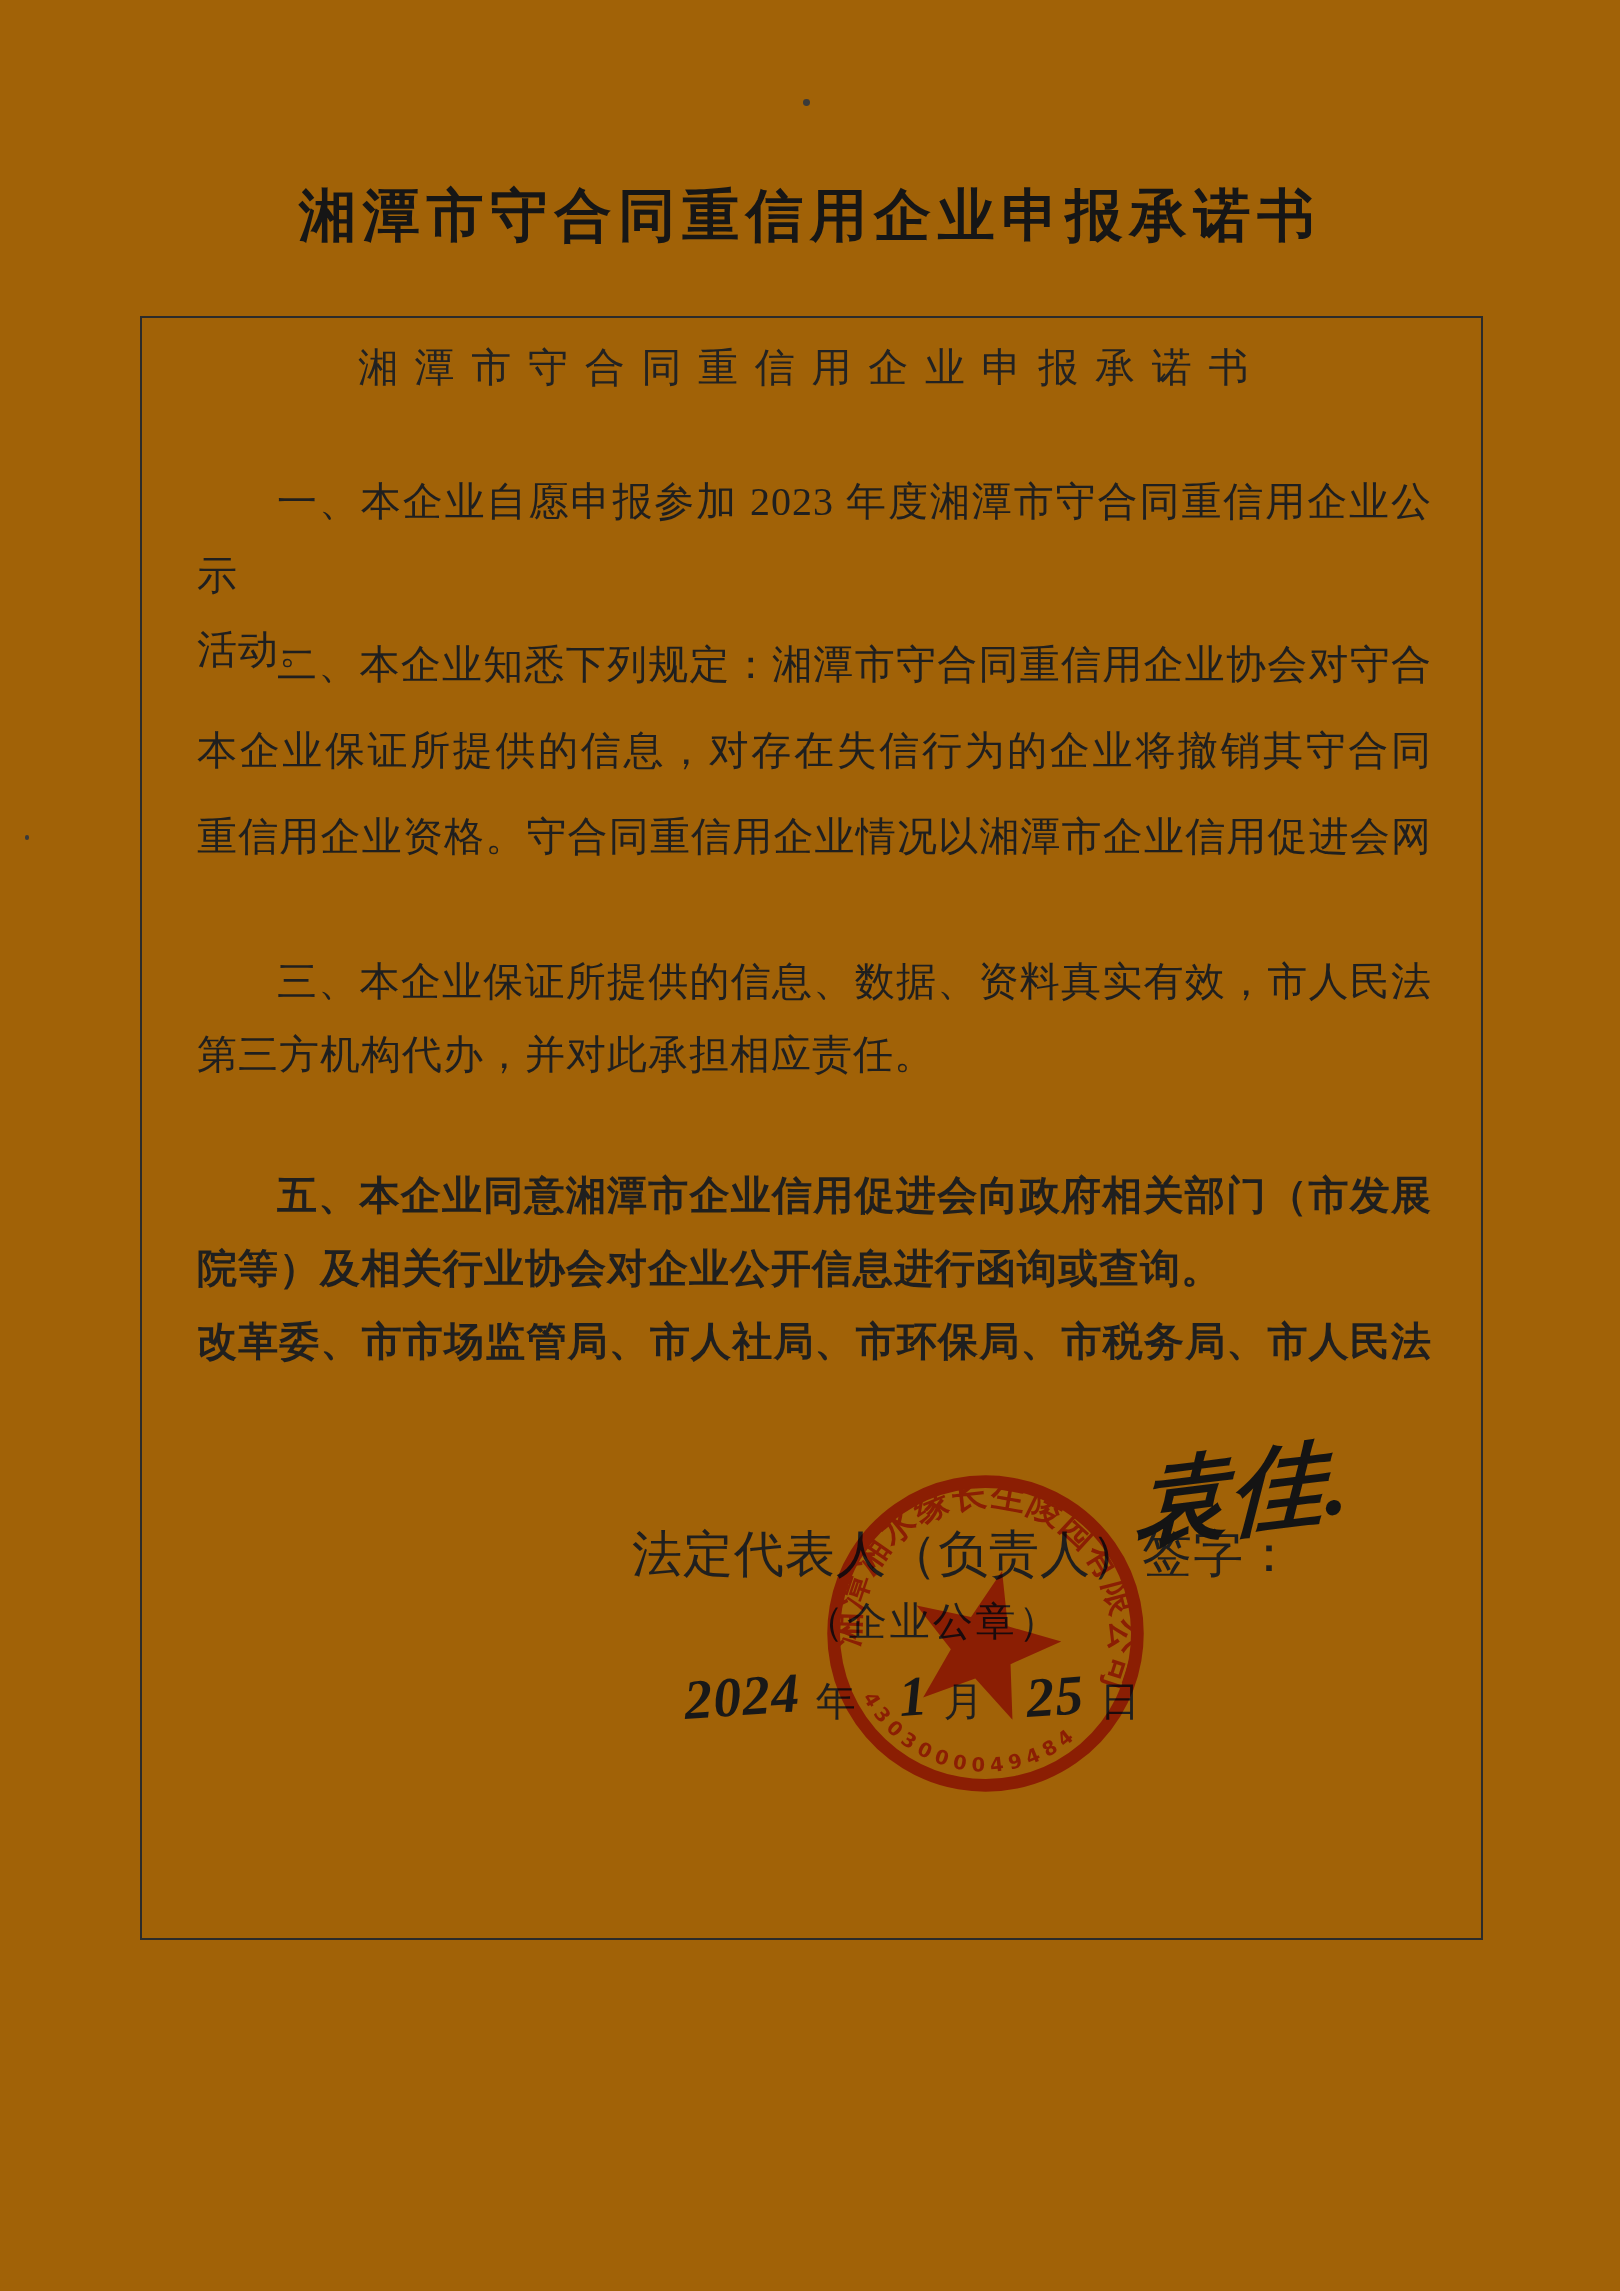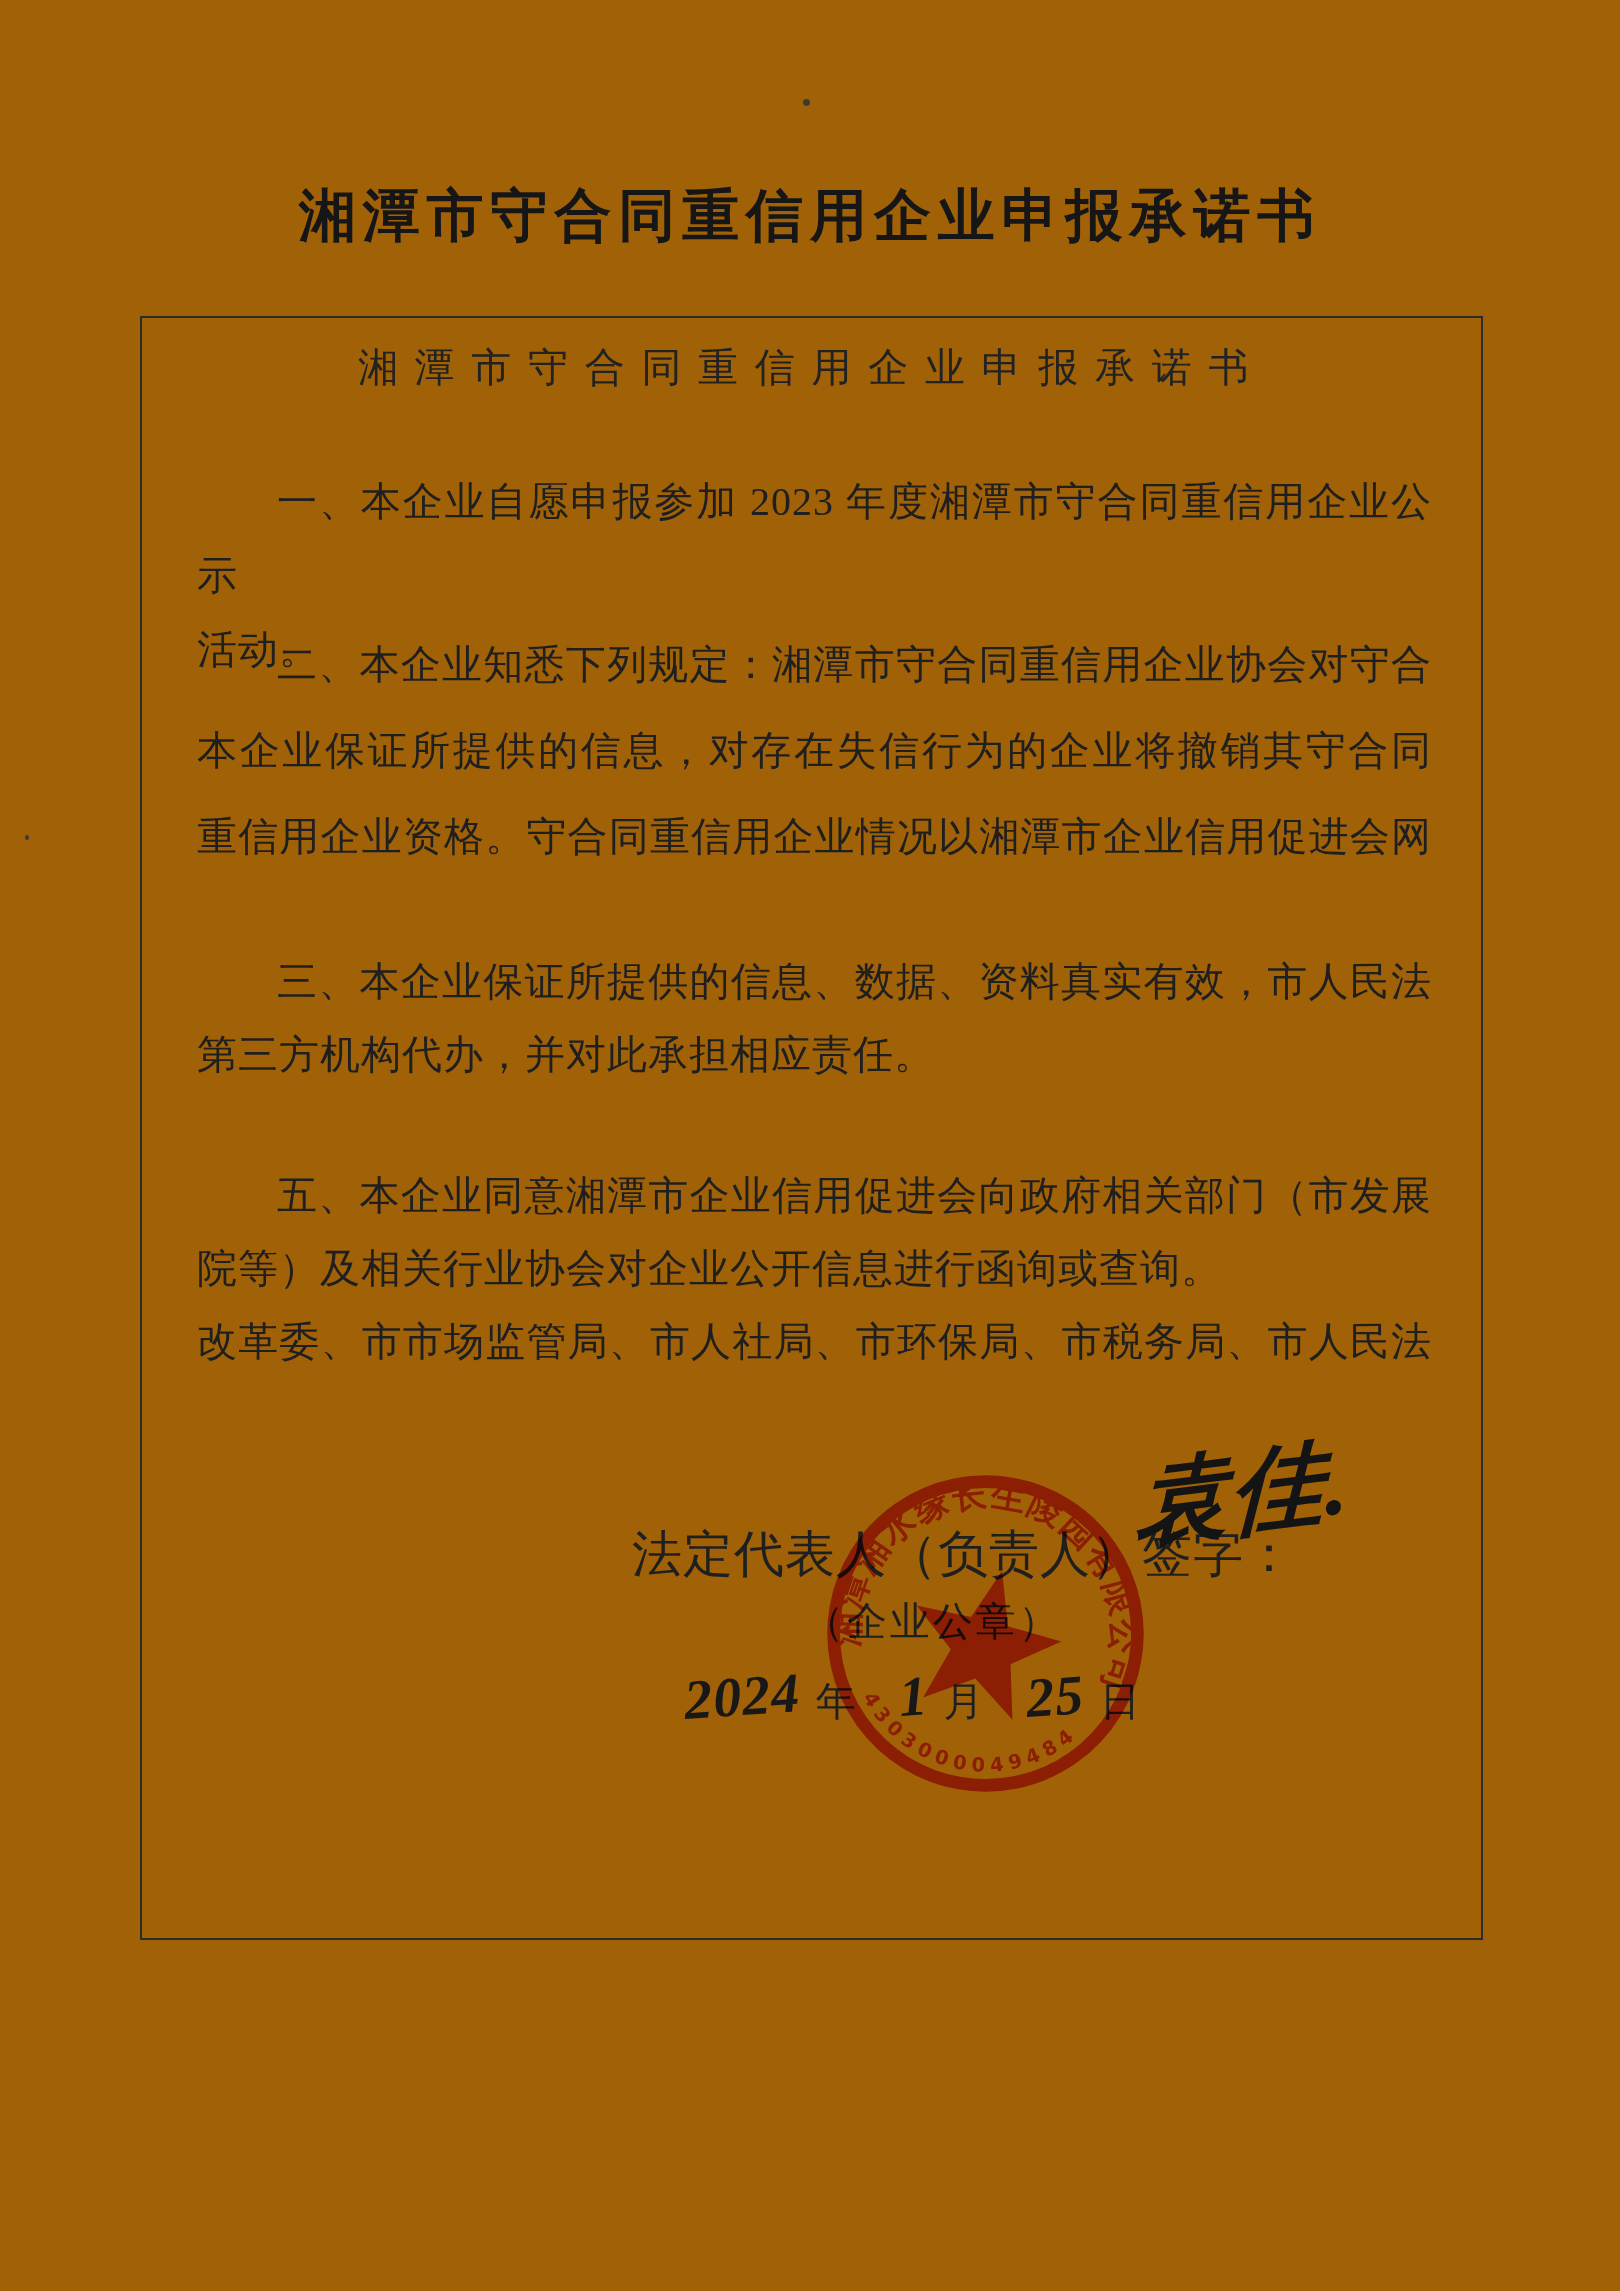--- a/index.html
+++ b/index.html
@@ -60,21 +60,21 @@
   .ln {
     text-align: justify;
     text-align-last: justify;
   }
   .ln.end { text-align-last: left; }
   .ln.ind { text-indent: 2em; }
   .para-1 { top: 147px; } .para-1 .ln { line-height: 74px; }
   .para-2 { top: 304px; } .para-2 .ln { line-height: 86px; }
   .para-3 { top: 627px; } .para-3 .ln { line-height: 73px; }
   .para-4 { top: 770px; } .para-4 .ln { line-height: 73px; }
-  .para-5 { top: 841px; } .para-5 .ln { line-height: 73px; }
+  .para-5 { top: 841px; font-weight: bold; } .para-5 .ln { line-height: 73px; }
   .sig-label {
     position: absolute;
     left: 632px;
     top: 1521px;
     font-size: 50px;
     letter-spacing: 1px;
     white-space: nowrap;
   }
   .sig-script {
     position: absolute;

